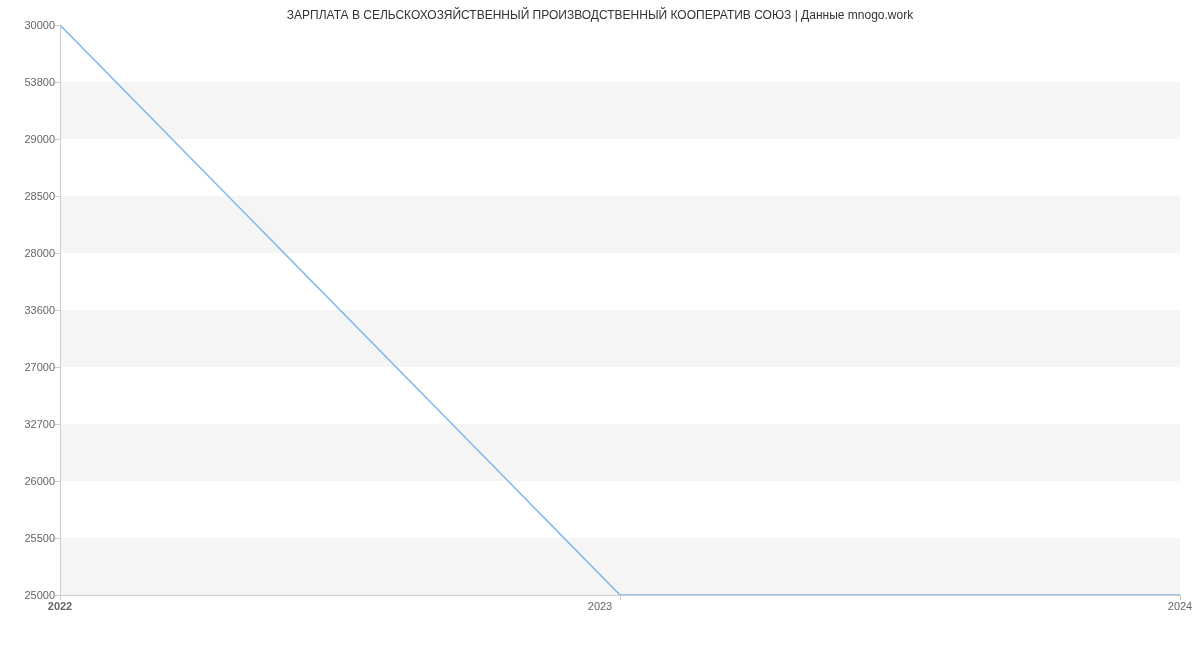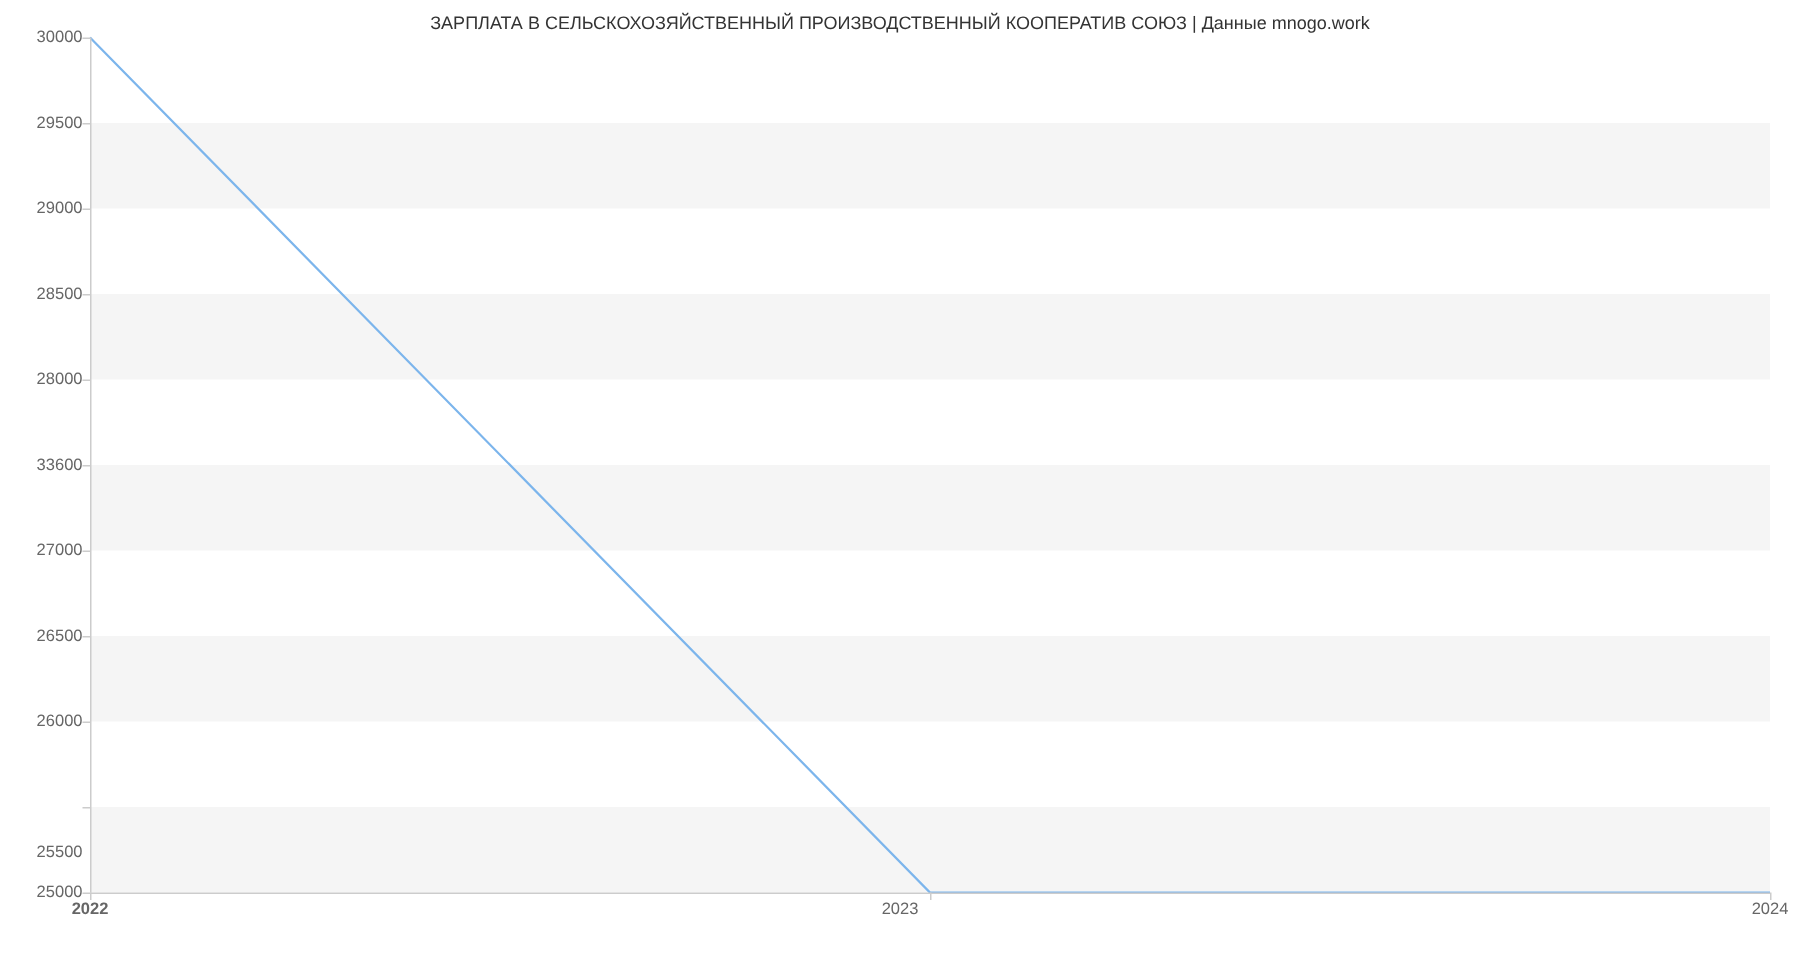--- a/index.html
+++ b/index.html
@@ -84,37 +84,37 @@
 
     <svg class="line-layer" viewBox="0 0 1120 570" preserveAspectRatio="none">
       <polyline id="series-line" fill="none" stroke-width="1.5" points="0,0 560,570 1120,570" stroke="#7cb5ec"></polyline>
     </svg>
   </div>
 
   <div class="axis-line" style="left:60px; top:25px; width:1px; height:570px;"></div>
   <div class="axis-line" style="left:60px; top:595px; width:1120px; height:1px;"></div>
 <div class="y-tick-label" style="top: 595px;">25000</div>
     <div class="axis-line" style="left: 55px; top: 595px; width: 5px; height: 1px;"></div>
-    <div class="y-tick-label" style="top: 538px; margin-top: 30px;">25500</div>
+    <div class="y-tick-label" style="top: 538px;">25500</div>
     <div class="axis-line" style="left: 55px; top: 538px; width: 5px; height: 1px;"></div>
     <div class="y-tick-label" style="top: 481px;">26000</div>
     <div class="axis-line" style="left: 55px; top: 481px; width: 5px; height: 1px;"></div>
-    <div class="y-tick-label" style="top: 424px;">26500</div>
+    <div class="y-tick-label" style="top: 424px;">32700</div>
     <div class="axis-line" style="left: 55px; top: 424px; width: 5px; height: 1px;"></div>
     <div class="y-tick-label" style="top: 367px;">27000</div>
     <div class="axis-line" style="left: 55px; top: 367px; width: 5px; height: 1px;"></div>
     <div class="y-tick-label" style="top: 310px;">33600</div>
     <div class="axis-line" style="left: 55px; top: 310px; width: 5px; height: 1px;"></div>
     <div class="y-tick-label" style="top: 253px;">28000</div>
     <div class="axis-line" style="left: 55px; top: 253px; width: 5px; height: 1px;"></div>
     <div class="y-tick-label" style="top: 196px;">28500</div>
     <div class="axis-line" style="left: 55px; top: 196px; width: 5px; height: 1px;"></div>
     <div class="y-tick-label" style="top: 139px;">29000</div>
     <div class="axis-line" style="left: 55px; top: 139px; width: 5px; height: 1px;"></div>
-    <div class="y-tick-label" style="top: 82px;">29500</div>
+    <div class="y-tick-label" style="top: 82px;">53800</div>
     <div class="axis-line" style="left: 55px; top: 82px; width: 5px; height: 1px;"></div>
     <div class="y-tick-label" style="top: 25px;">30000</div>
     <div class="axis-line" style="left: 55px; top: 25px; width: 5px; height: 1px;"></div>
     <div class="x-tick-label" style="left: 60px; font-weight: bold;">2022</div>
     <div class="axis-line" style="left: 60px; top: 595px; width: 1px; height: 5px;"></div>
     <div class="x-tick-label" style="left: 600px;">2023</div>
     <div class="axis-line" style="left: 620px; top: 595px; width: 1px; height: 5px;"></div>
     <div class="x-tick-label" style="left: 1180px;">2024</div>
     <div class="axis-line" style="left: 1180px; top: 595px; width: 1px; height: 5px;"></div>
   </div>

